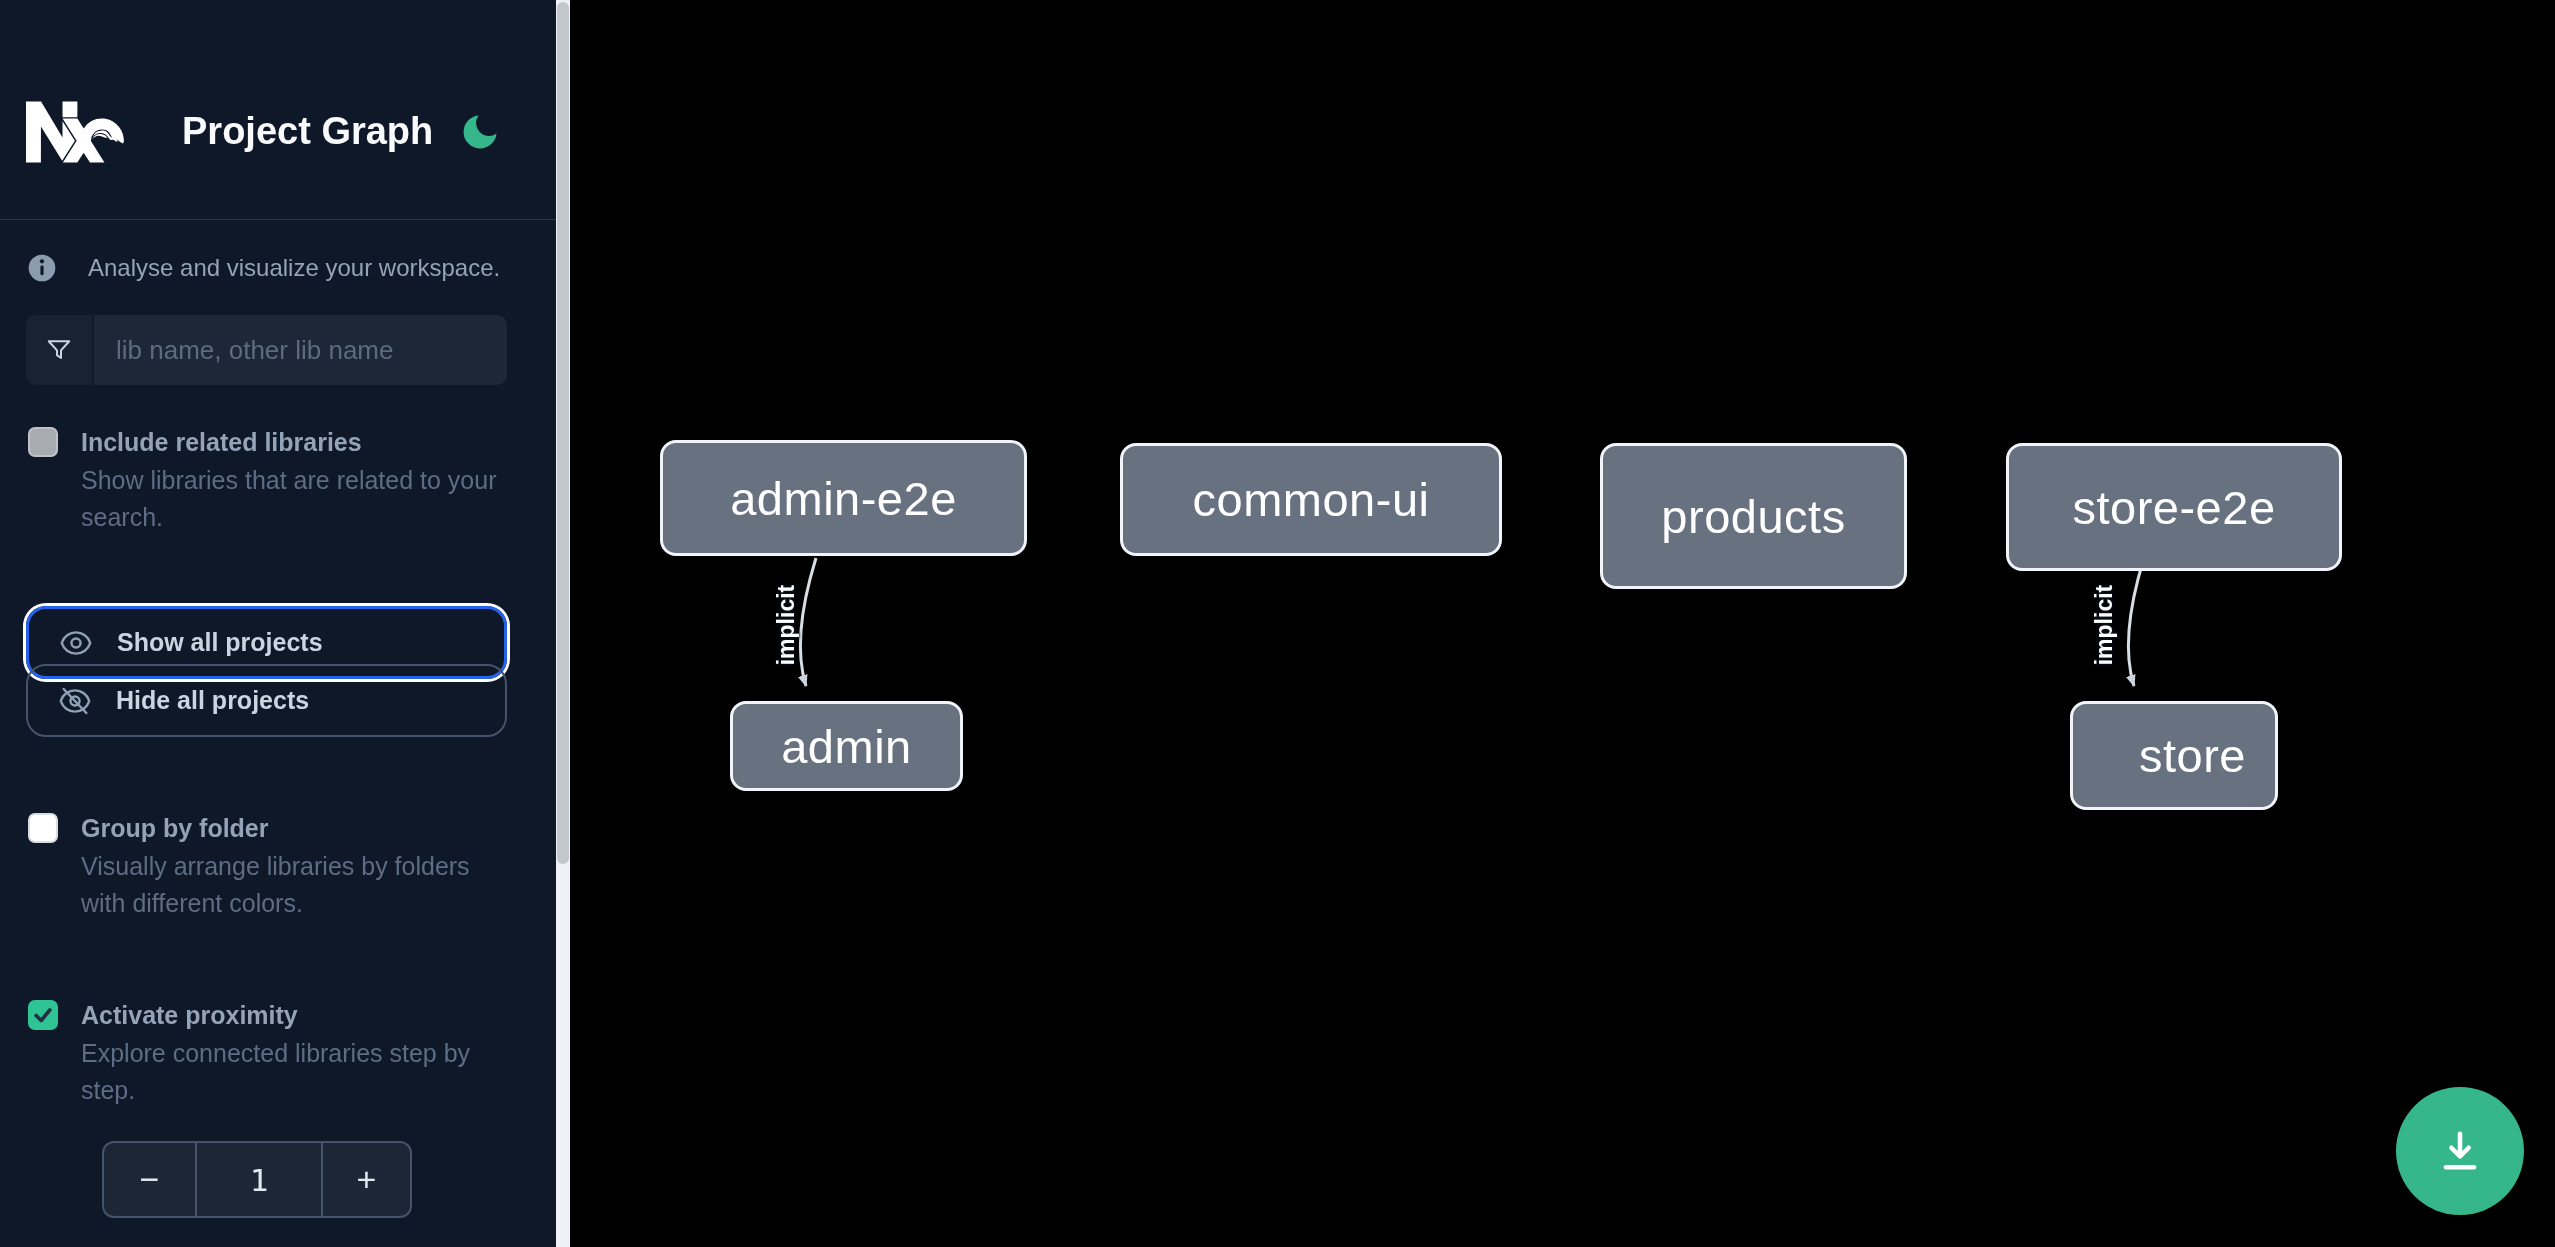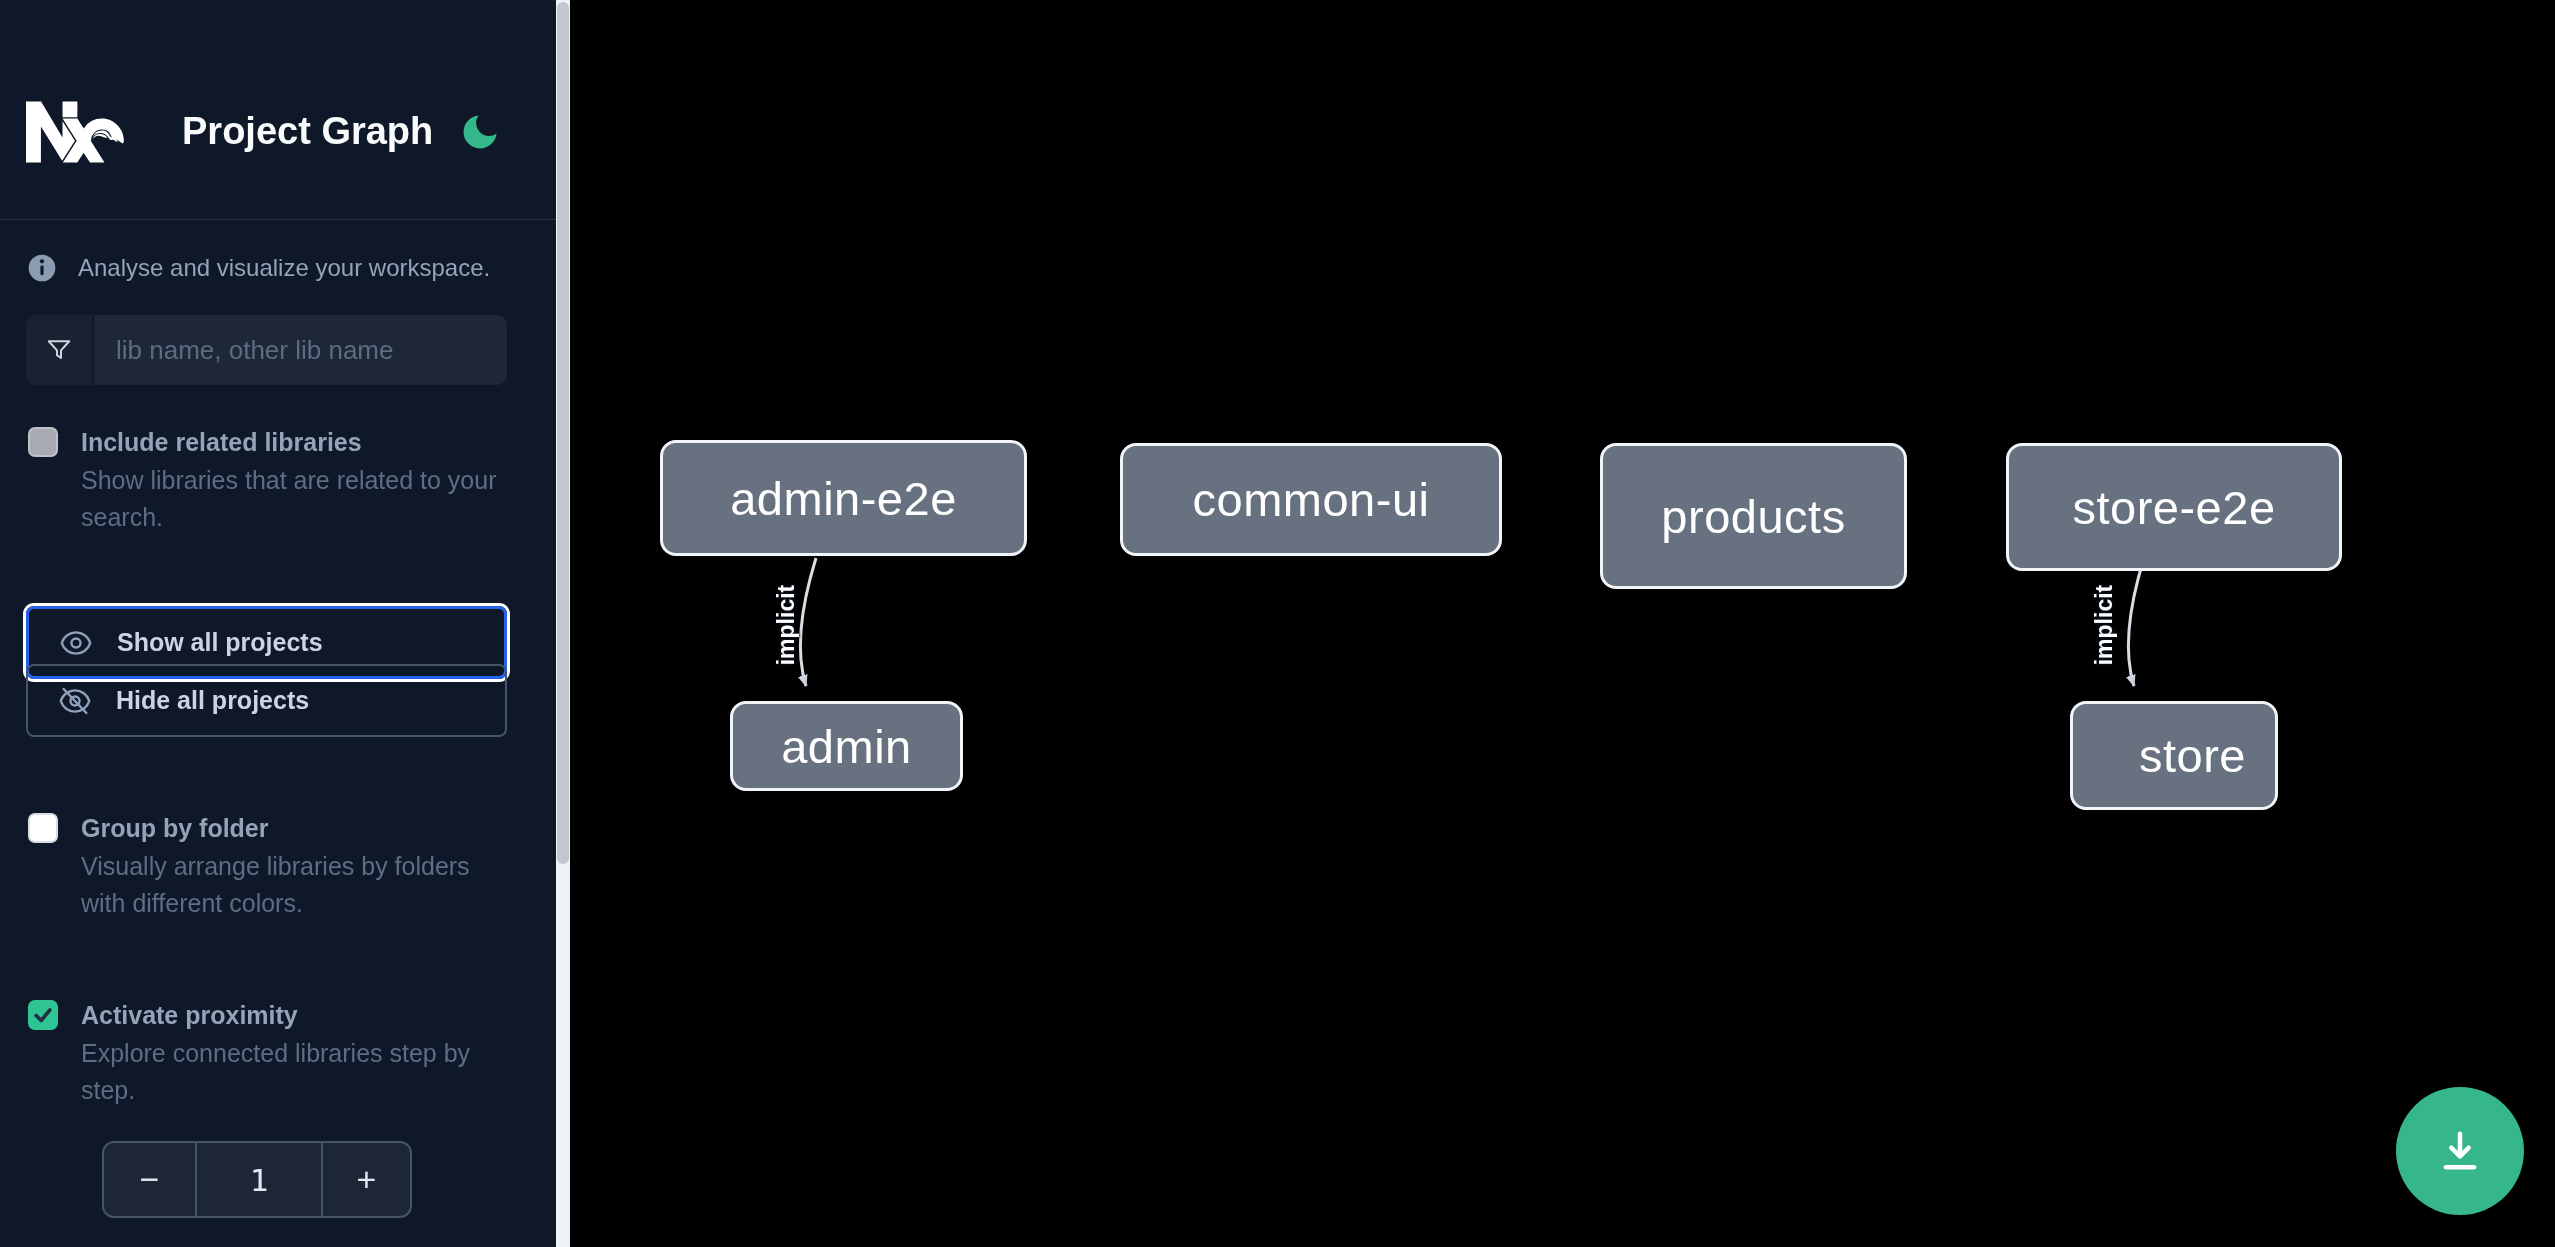--- a/index.html
+++ b/index.html
@@ -48,21 +48,21 @@
   .scroll-thumb{
     position:absolute;left:1px;top:2px;width:12px;height:862px;background:#c2c6cd;border-radius:6px;
   }
   .side-header{
     height:176px;box-sizing:border-box;border-bottom:1px solid #29344b;
     display:flex;align-items:center;padding:0 26px;margin-top:44px;
   }
   .logo{width:98px;height:98px;flex:none;}
   .app-title{color:#f8fafc;font-size:38px;font-weight:600;margin-left:58px;flex:1;}
   .theme-btn{background:none;border:none;padding:0;cursor:pointer;width:46px;height:46px;margin-right:26px;}
-  .info-row{display:flex;align-items:center;gap:20px;padding:32px 26px 0 26px;}
+  .info-row{display:flex;align-items:center;gap:30px;padding:32px 26px 0 26px;}
   .info-circle{width:32px;height:32px;flex:none;}
   .info-text{color:#94a3b8;font-size:24px;}
   .search-box{
     position:absolute;left:26px;top:315px;width:481px;height:70px;border-radius:10px;
     background:#1d2738;display:flex;overflow:hidden;
   }
   .search-icon-seg{
     width:66px;flex:none;display:flex;align-items:center;justify-content:center;
     background:#18industry2231;background:#182231;border-right:2px solid #0f1829;
   }
@@ -78,21 +78,21 @@
   .checkbox{
     position:absolute;left:0;top:3px;width:30px;height:30px;border-radius:7px;box-sizing:border-box;cursor:pointer;
     display:flex;align-items:center;justify-content:center;
   }
   .checkbox.gray{background:#a8abb2;border:2px solid #bfc2c8;}
   .checkbox.white{background:#ffffff;border:2px solid #d8dde3;}
   .checkbox.green{background:#2fc494;border:2px solid #2fc494;}
   .toggle-label{margin-left:53px;color:#94a3b8;font-size:25px;font-weight:700;line-height:36px;}
   .toggle-desc{margin-left:53px;color:#5d6d85;font-size:25px;line-height:37px;margin-top:2px;width:430px;}
   .side-btn{
-    position:absolute;left:26px;width:481px;height:73px;box-sizing:border-box;border-radius:8px;
+    position:absolute;left:26px;width:481px;height:73px;box-sizing:border-box;border-radius:20px;
     background:transparent;display:flex;align-items:center;cursor:pointer;
     color:#cbd5e1;font-size:25px;font-weight:600;font-family:"Liberation Sans",sans-serif;
     border:2px solid #45536b;padding:0;
   }
   .btn-show{top:606px;border:3px solid #2563eb;box-shadow:0 0 0 3px #ffffff;}
   .btn-hide{top:664px;}
   .side-btn .btn-icon{margin:0 24px 0 30px;display:flex;}
   .stepper{
     position:absolute;left:102px;top:1141px;width:310px;height:77px;box-sizing:border-box;
     border:2px solid #45536b;border-radius:12px;background:#1c2637;display:flex;overflow:hidden;

